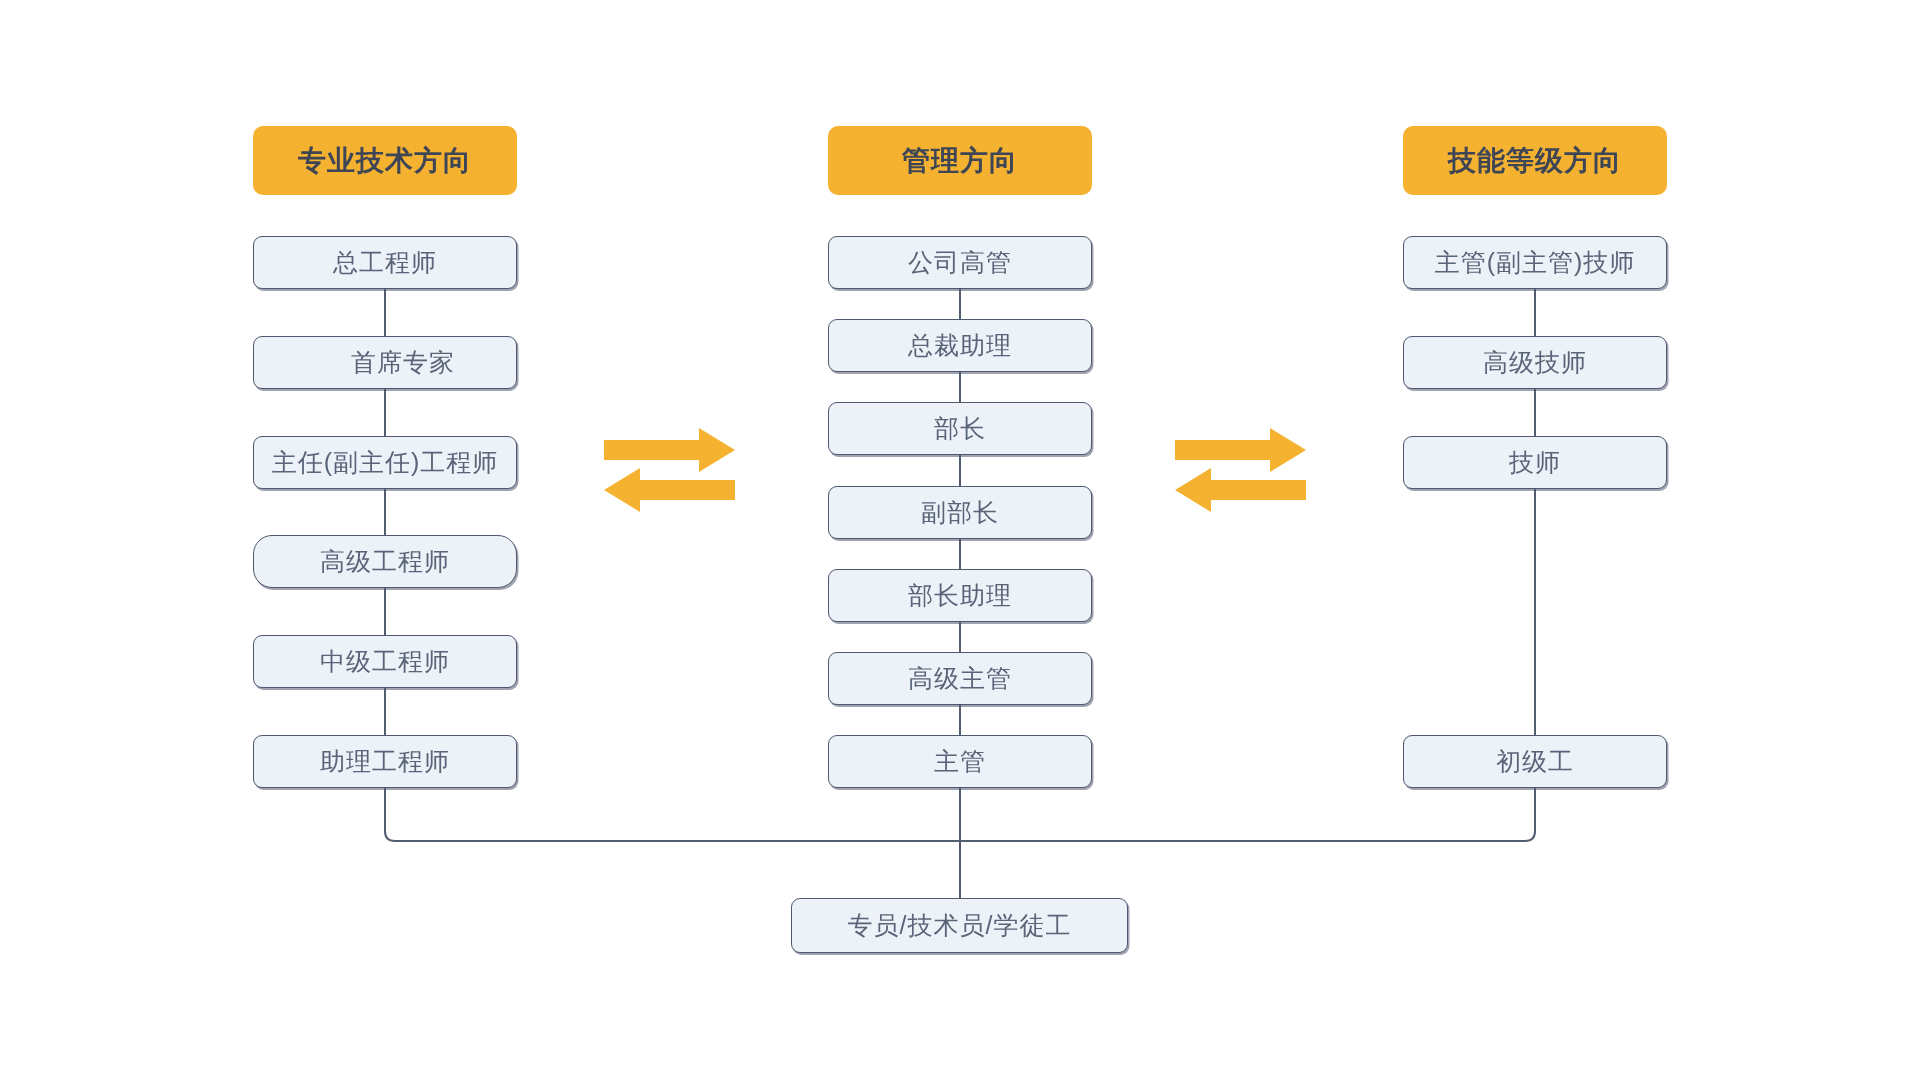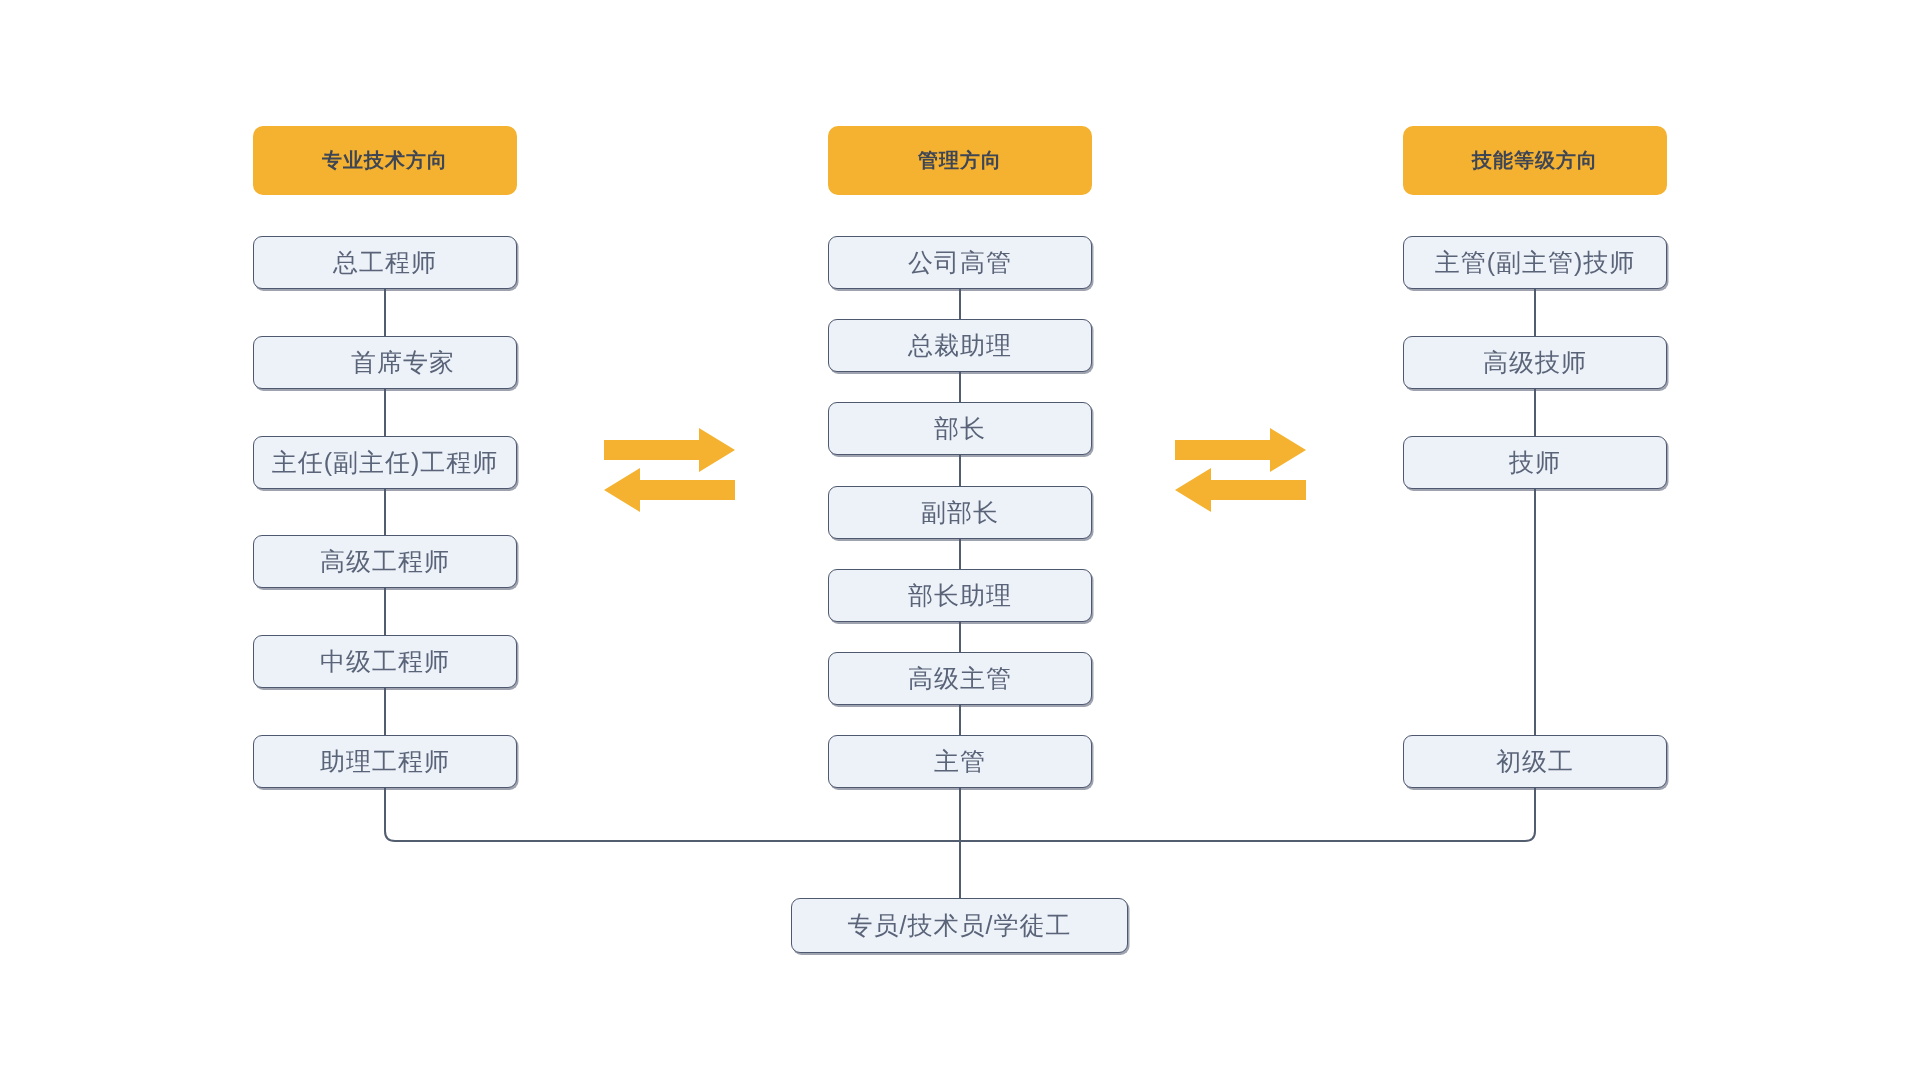--- a/index.html
+++ b/index.html
@@ -15,21 +15,21 @@
   .stage{
     position:relative;width:1920px;height:1080px;background:var(--bg);
     font-family:"Liberation Sans","DejaVu Sans",sans-serif;overflow:hidden;
   }
   .connectors{position:absolute;left:0;top:0;width:1920px;height:1080px;z-index:1;pointer-events:none;}
   .connectors path{stroke:var(--line-color);stroke-width:2;fill:none;}
   .hdr{
     position:absolute;width:264px;height:69px;border-radius:10px;z-index:2;
     background:var(--accent-orange);color:var(--header-text);
     display:flex;align-items:center;justify-content:center;
-    font-size:20px;font-weight:bold;letter-spacing:1px;
+    font-size:28px;font-weight:bold;letter-spacing:1px;
   }
   .box{
     position:absolute;width:264px;height:53px;border-radius:9px;z-index:2;
     background:var(--box-fill);border:1.5px solid var(--box-border);
     box-shadow:1.5px 2px 0 rgba(78,88,110,0.55);
     color:var(--box-text);display:flex;align-items:center;justify-content:center;
     font-size:25px;letter-spacing:1px;box-sizing:border-box;
   }
   .arrows{position:absolute;width:131px;height:84px;z-index:2;}
   .arrows path{fill:var(--accent-orange);}
@@ -46,21 +46,21 @@
     <path d="M385,788 V831 Q385,841 395,841 H1525 Q1535,841 1535,831 V788"></path>
   </svg>
 
   <div class="hdr" style="left:253px;top:126px;">专业技术方向</div>
   <div class="hdr" style="left:828px;top:126px;">管理方向</div>
   <div class="hdr" style="left:1403px;top:126px;">技能等级方向</div>
 
   <div class="box" style="left:253px;top:236px;">总工程师</div>
   <div class="box" style="left:253px;top:336px;padding-left:36px;">首席专家</div>
   <div class="box" style="left:253px;top:436px;">主任(副主任)工程师</div>
-  <div class="box" style="left:253px;top:535px;">高级工程师</div>
+  <div class="box" style="left:253px;top:535px;border-radius:19px;">高级工程师</div>
   <div class="box" style="left:253px;top:635px;">中级工程师</div>
   <div class="box" style="left:253px;top:735px;">助理工程师</div>
 
   <div class="box" style="left:828px;top:236px;">公司高管</div>
   <div class="box" style="left:828px;top:319px;">总裁助理</div>
   <div class="box" style="left:828px;top:402px;">部长</div>
   <div class="box" style="left:828px;top:486px;">副部长</div>
   <div class="box" style="left:828px;top:569px;">部长助理</div>
   <div class="box" style="left:828px;top:652px;">高级主管</div>
   <div class="box" style="left:828px;top:735px;">主管</div>

